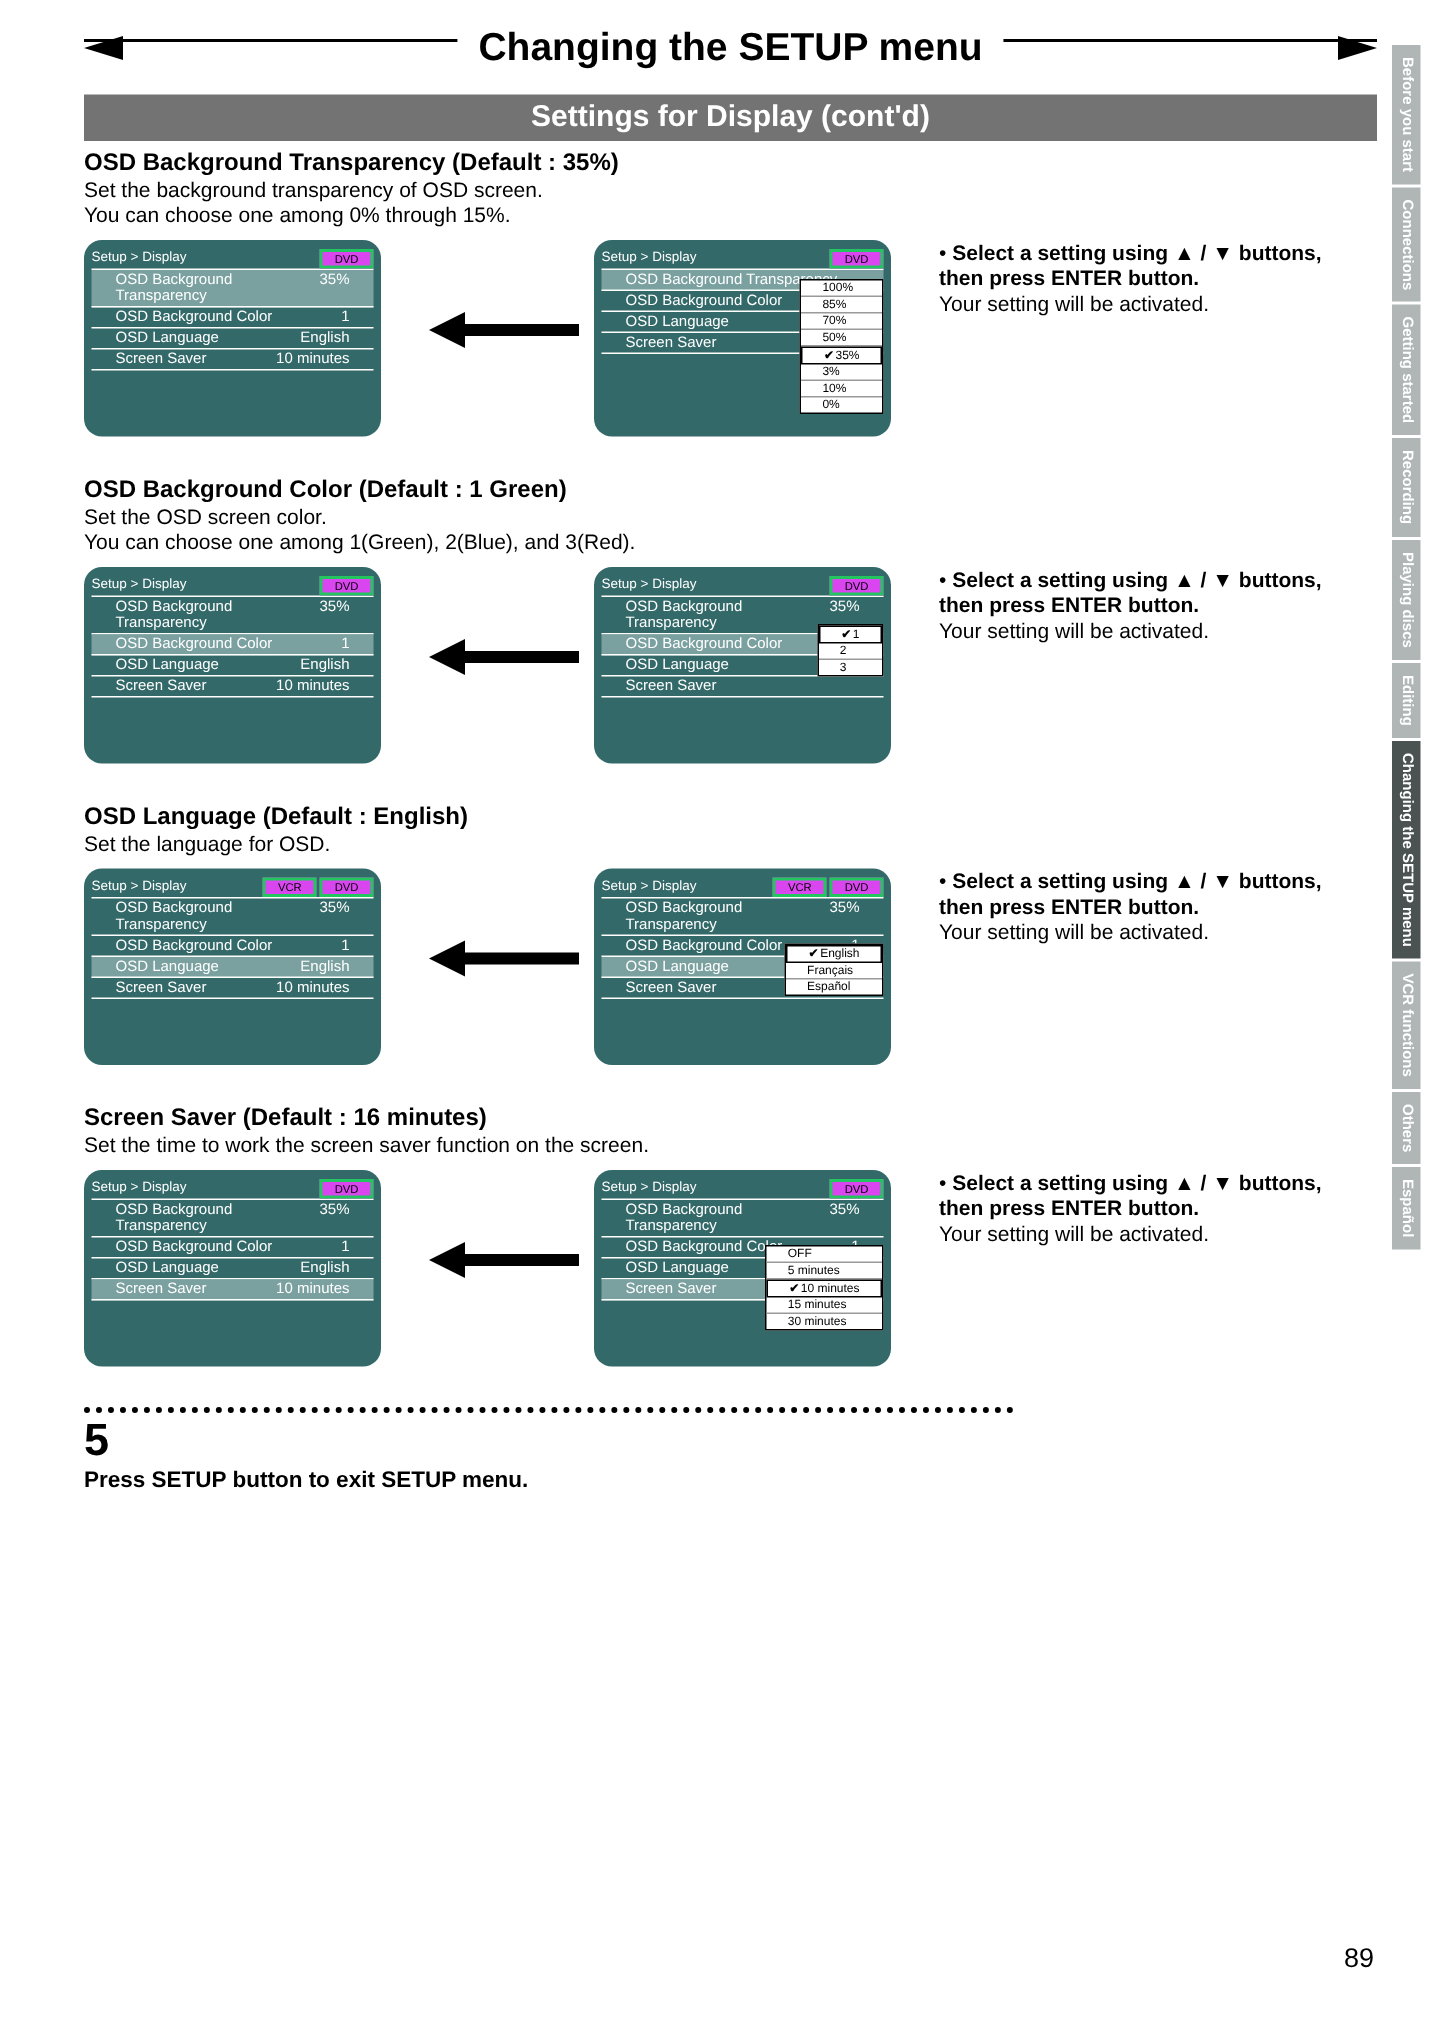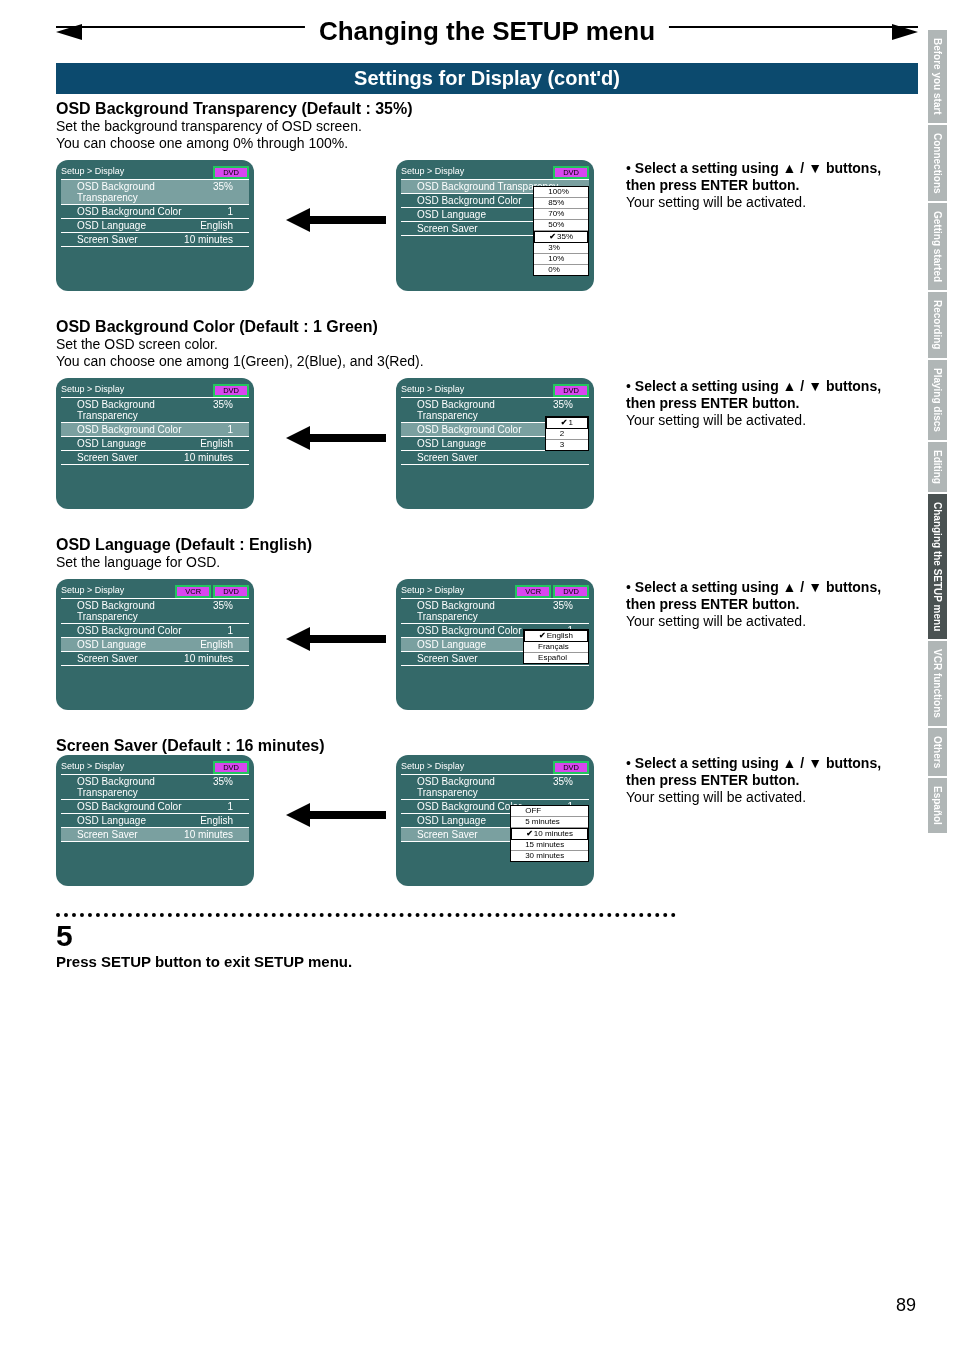--- a/index.html
+++ b/index.html
@@ -18,21 +18,21 @@
 .content{position:absolute;left:56px;top:20px;width:862px}
 
 
 .chapter-head{position:relative;height:40px;margin-bottom:3px}
 .ch-line{position:absolute;top:6px;left:0;right:0;border-top:2px solid #000}
 .ch-arrow-l{position:absolute;left:0;top:4px;width:0;height:0;border-right:26px solid #000;border-top:8px solid transparent;border-bottom:8px solid transparent}
 .ch-arrow-r{position:absolute;right:0;top:4px;width:0;height:0;border-left:26px solid #000;border-top:8px solid transparent;border-bottom:8px solid transparent}
 .ch-title{position:absolute;left:50%;transform:translateX(-50%);top:-4px;background:#fff;padding:0 14px;font-size:26px;font-weight:bold}
 
 
-.sub-bar{background:#0c4a6e;color:#fff;font-size:20px;font-weight:bold;text-align:center;padding:4px 0;margin-bottom:6px}
+.sub-bar{background:#737373;color:#fff;font-size:20px;font-weight:bold;text-align:center;padding:4px 0;margin-bottom:6px}
 
 
 .sect{margin-bottom:18px}
 .sect-title{font-size:16px;font-weight:bold;line-height:18px}
 .sect-desc{font-size:14px;line-height:17px;margin-bottom:8px}
 
 .row{display:flex;align-items:flex-start}
 .col-left{width:220px}
 .col-arrow{width:120px;position:relative;height:140px}
 .col-mid{width:220px}
@@ -89,21 +89,21 @@
     <div class="ch-arrow-r"></div>
     <div class="ch-title">Changing the SETUP menu</div>
   </div>
 
   <div class="sub-bar">Settings for Display (cont'd)</div>
 
   <div id="sections">
         <div class="sect">
           <div class="sect-title">OSD Background Transparency (Default : 35%)</div>
           <div class="sect-desc" style="white-space: pre-line;">Set the background transparency of OSD screen.
-You can choose one among 0% through 100%.</div>
+You can choose one among 0% through 15%.</div>
           <div class="row">
             <div class="col-left">
               <div class="osd">
                 <div class="osd-bc"><span>Setup &gt; Display</span><span style="float: right;"><span class="osd-badge">DVD</span></span></div>
                 <div class="osd-list">
                   <div class="osd-item hl">
                     <span>OSD Background Transparency</span>
                     <span>35%</span>
                   </div>
                   <div class="osd-item">
@@ -327,20 +327,21 @@
               </div>
             </div>
             <div class="col-right">
               <div><span>• </span><b>Select a setting using ▲ / ▼ buttons, then press ENTER button.</b></div>
               <div>Your setting will be activated.</div>
             </div>
           </div>
         </div>
         <div class="sect">
           <div class="sect-title">Screen Saver (Default : 16 minutes)</div>
+          <div class="sect-desc" style="white-space: pre-line;">Set the time to work the screen saver function on the screen.</div>
           <div class="row">
             <div class="col-left">
               <div class="osd">
                 <div class="osd-bc"><span>Setup &gt; Display</span><span style="float: right;"><span class="osd-badge">DVD</span></span></div>
                 <div class="osd-list">
                   <div class="osd-item">
                     <span>OSD Background Transparency</span>
                     <span>35%</span>
                   </div>
                   <div class="osd-item">

